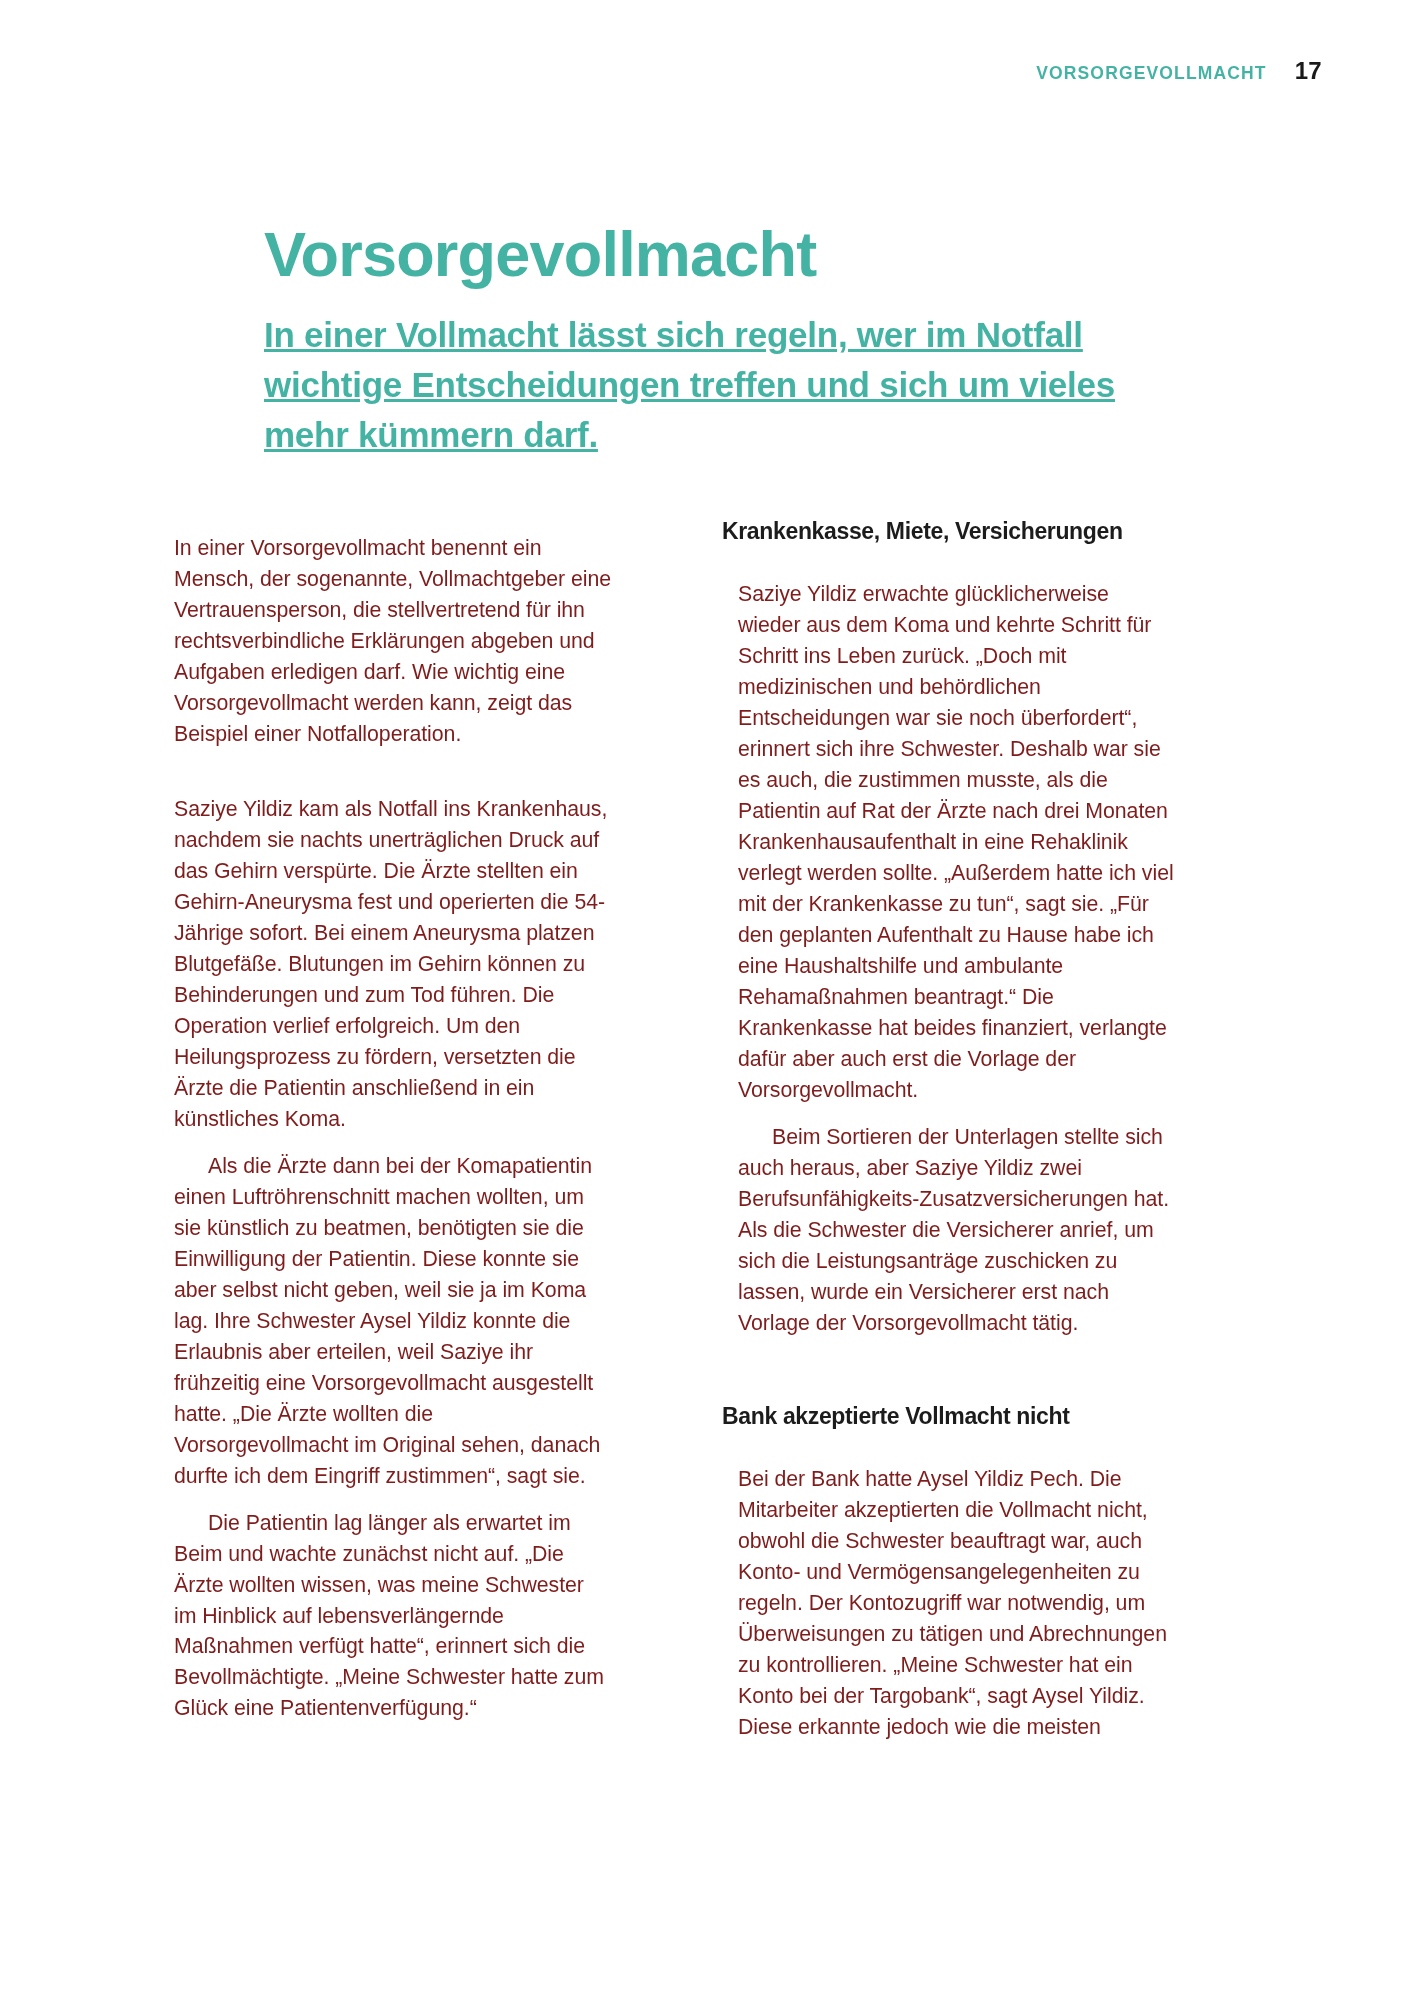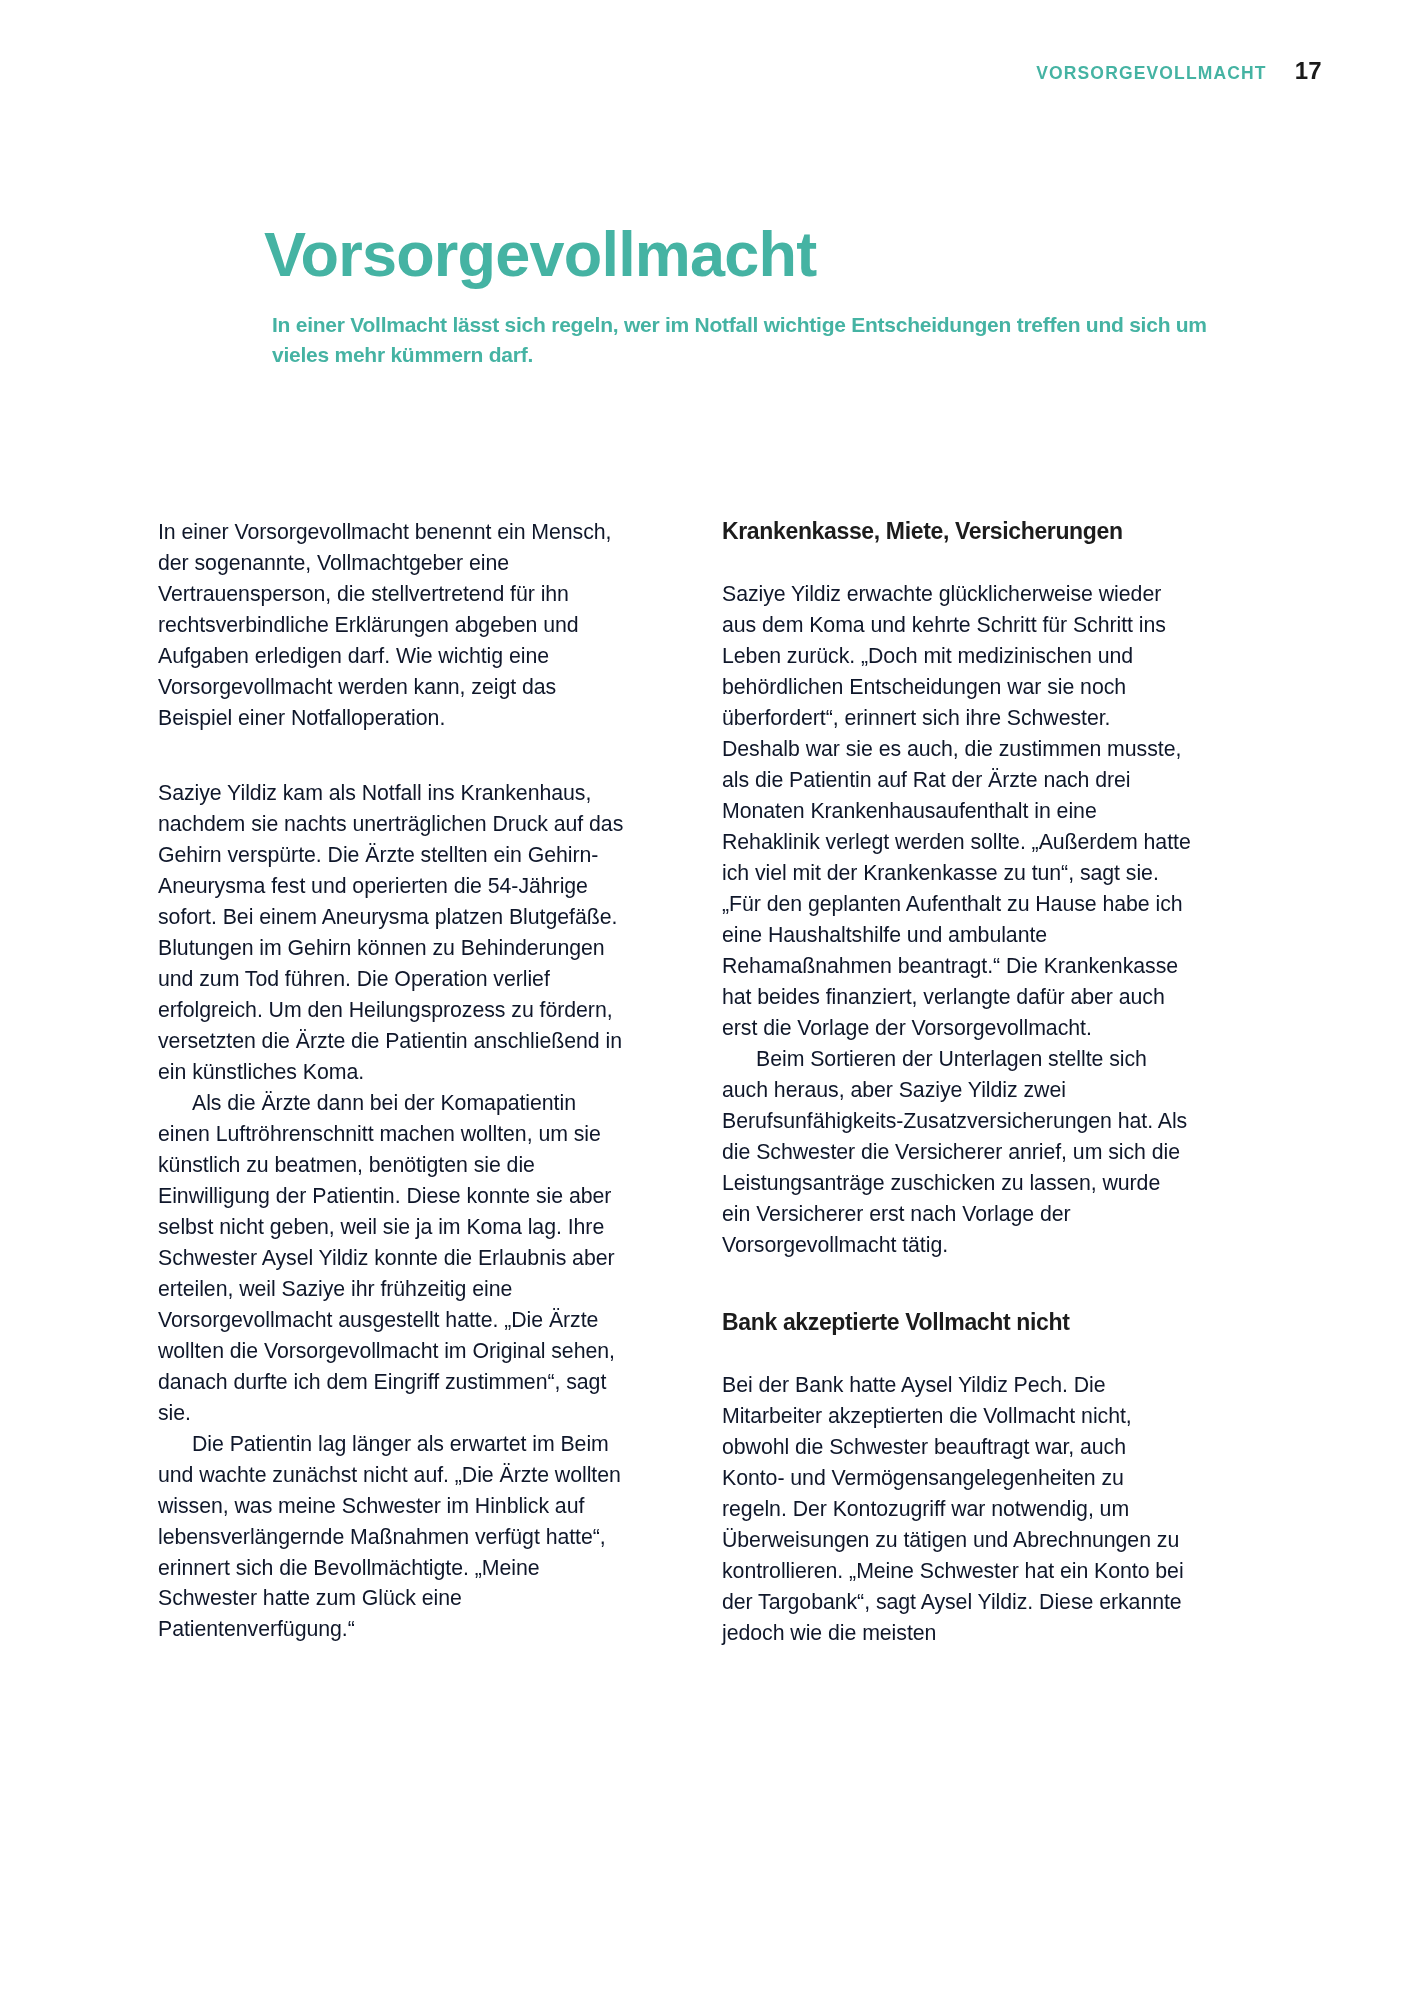--- a/index.html
+++ b/index.html
@@ -55,27 +55,28 @@
   }
   .doc-title {
     font-size: 63px;
     font-weight: bold;
     color: #45b3a3;
     letter-spacing: -0.8px;
     line-height: 1.02;
     margin: 0;
   }
   .doc-subtitle {
-    margin: 24px 0 0 8px;
-    font-size: 21px;
+    margin: 24px 0 0 0;
+    font-size: 35px;
     font-weight: bold;
     color: #45b3a3;
     line-height: 1.42;
     letter-spacing: -0.25px;
     max-width: 940px;
+    text-decoration: underline;
   }
 
   
   .columns {
     position: absolute;
     left: 158px;
     top: 517px;
     width: 1100px;
     display: flex;
     gap: 94px;
@@ -87,24 +88,24 @@
   .section-head {
     font-size: 23px;
     font-weight: bold;
     color: #1c1c1c;
     line-height: 1.22;
     letter-spacing: -0.35px;
     margin: 0 0 34px 0;
   }
 
   p.body {
-    margin: 0;
+    margin: 16px;
     font-size: 21.3px;
     line-height: 1.455;
-    color: #0f172a;
+    color: #7f1d1d;
     letter-spacing: -0.05px;
     text-align: left;
     hyphens: none;
   }
   p.body + p.body {
     margin-top: 0;
   }
   p.body.indent {
     text-indent: 34px;
   }

